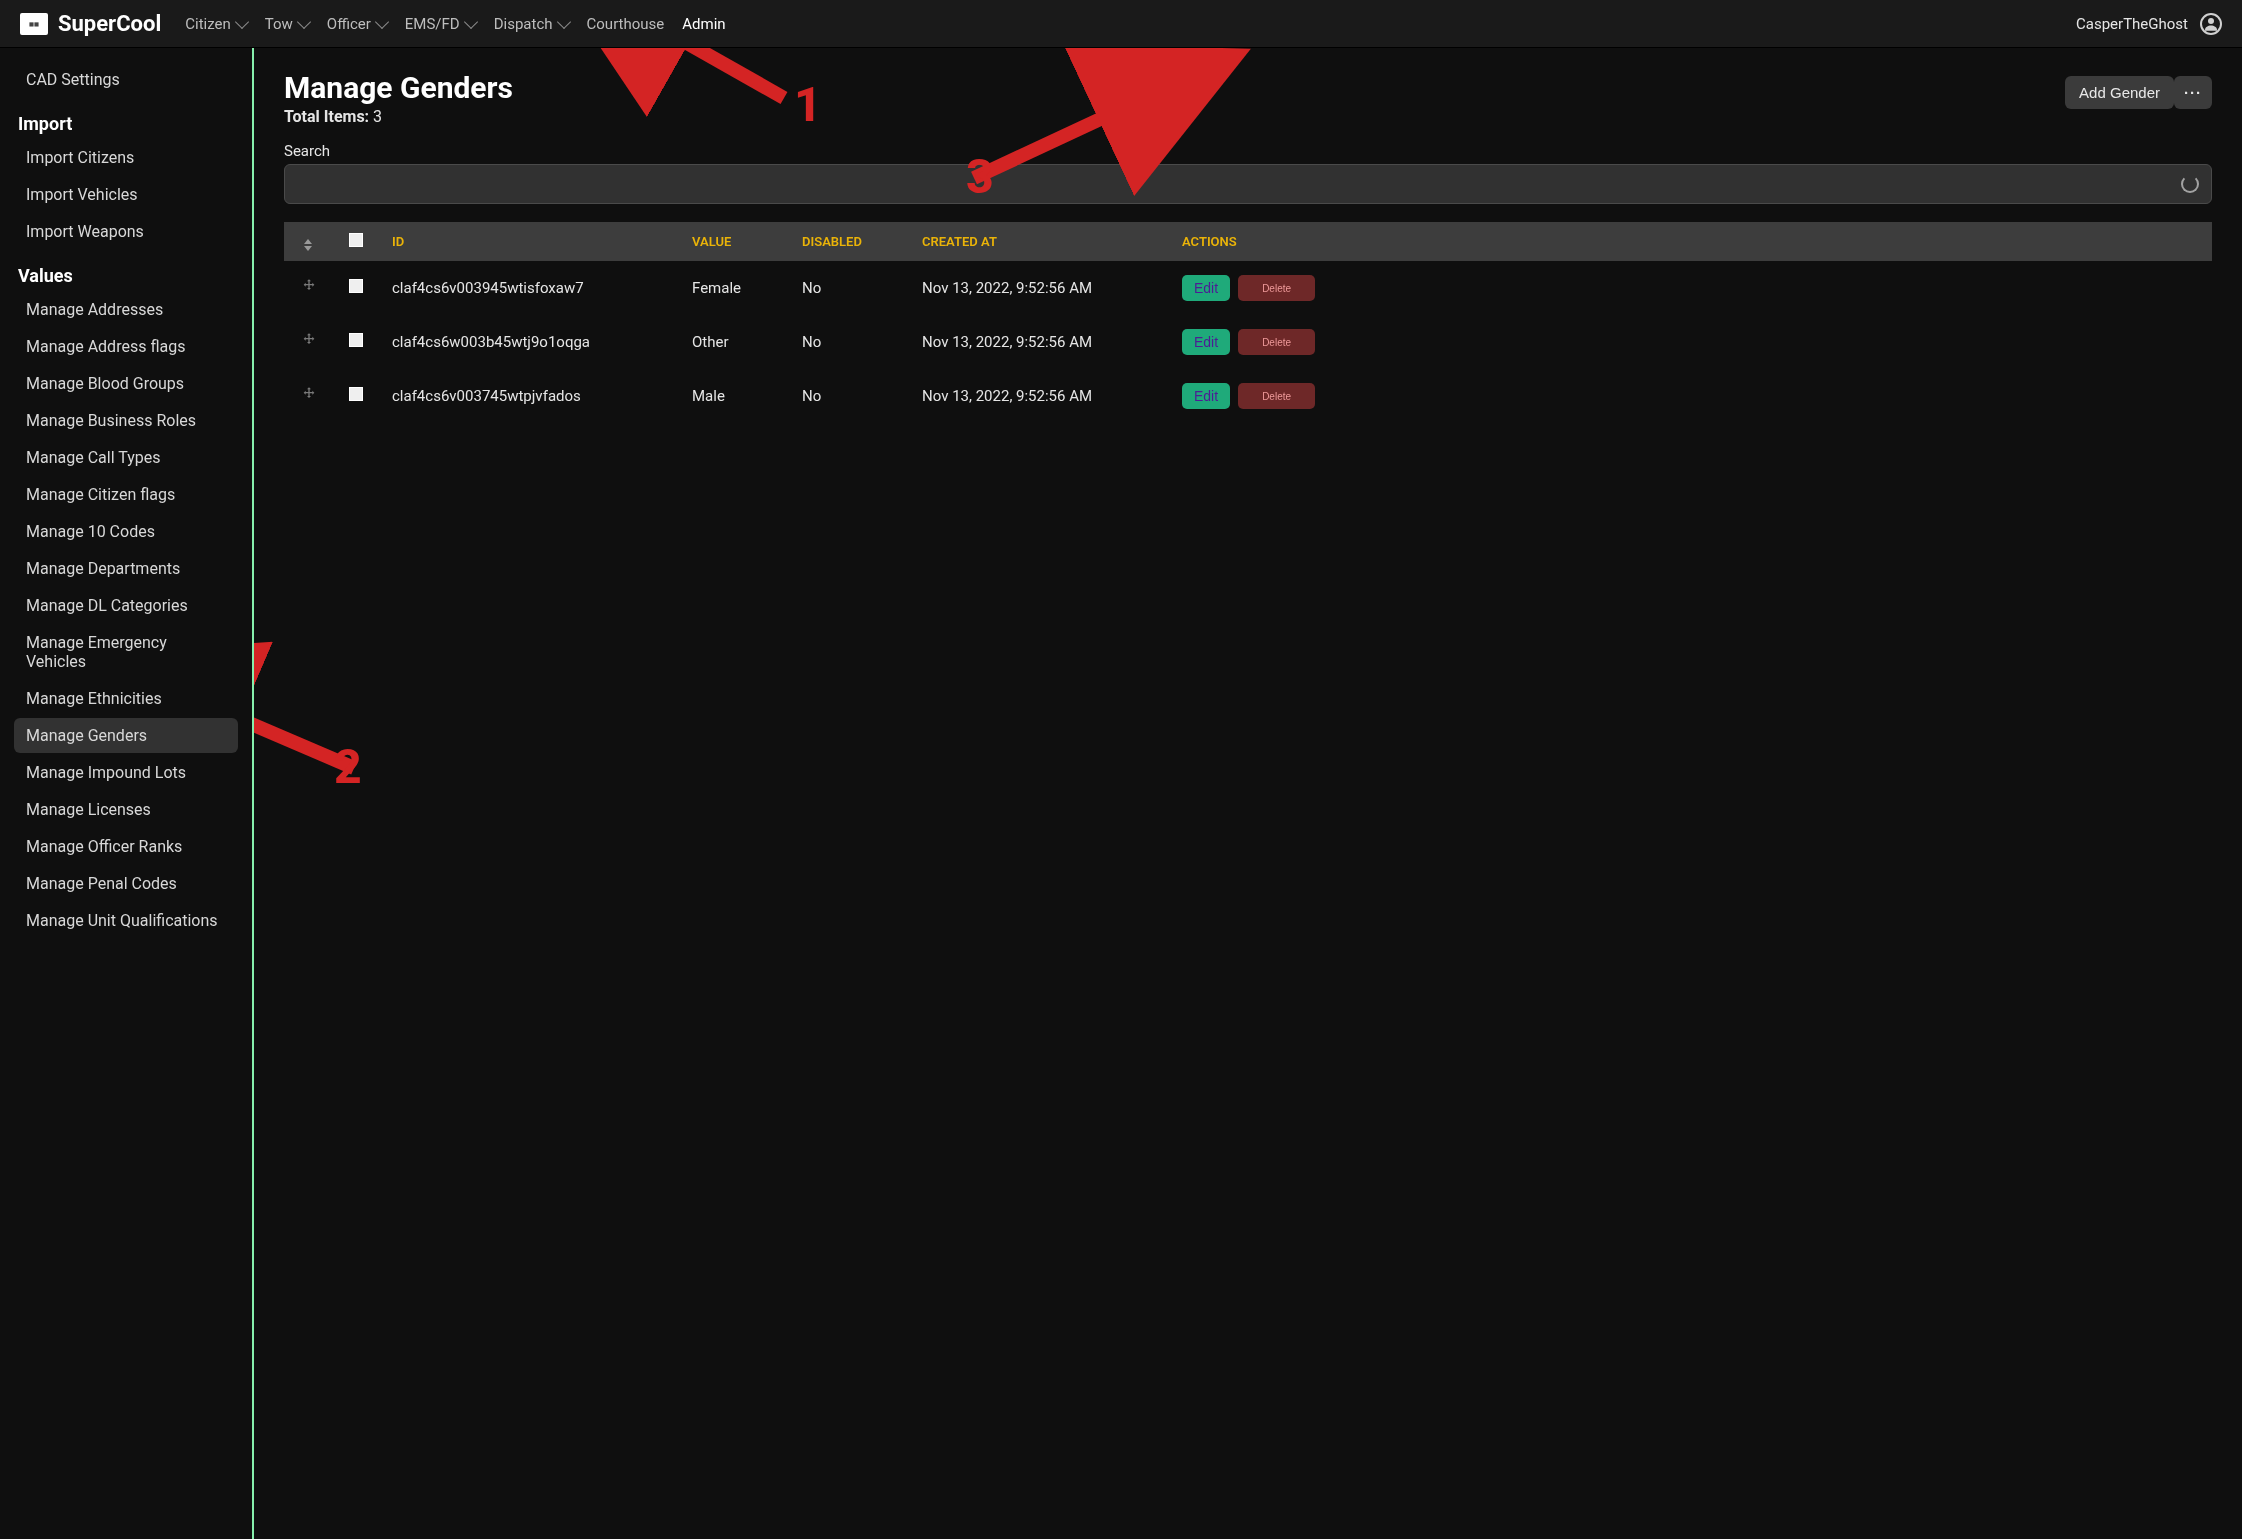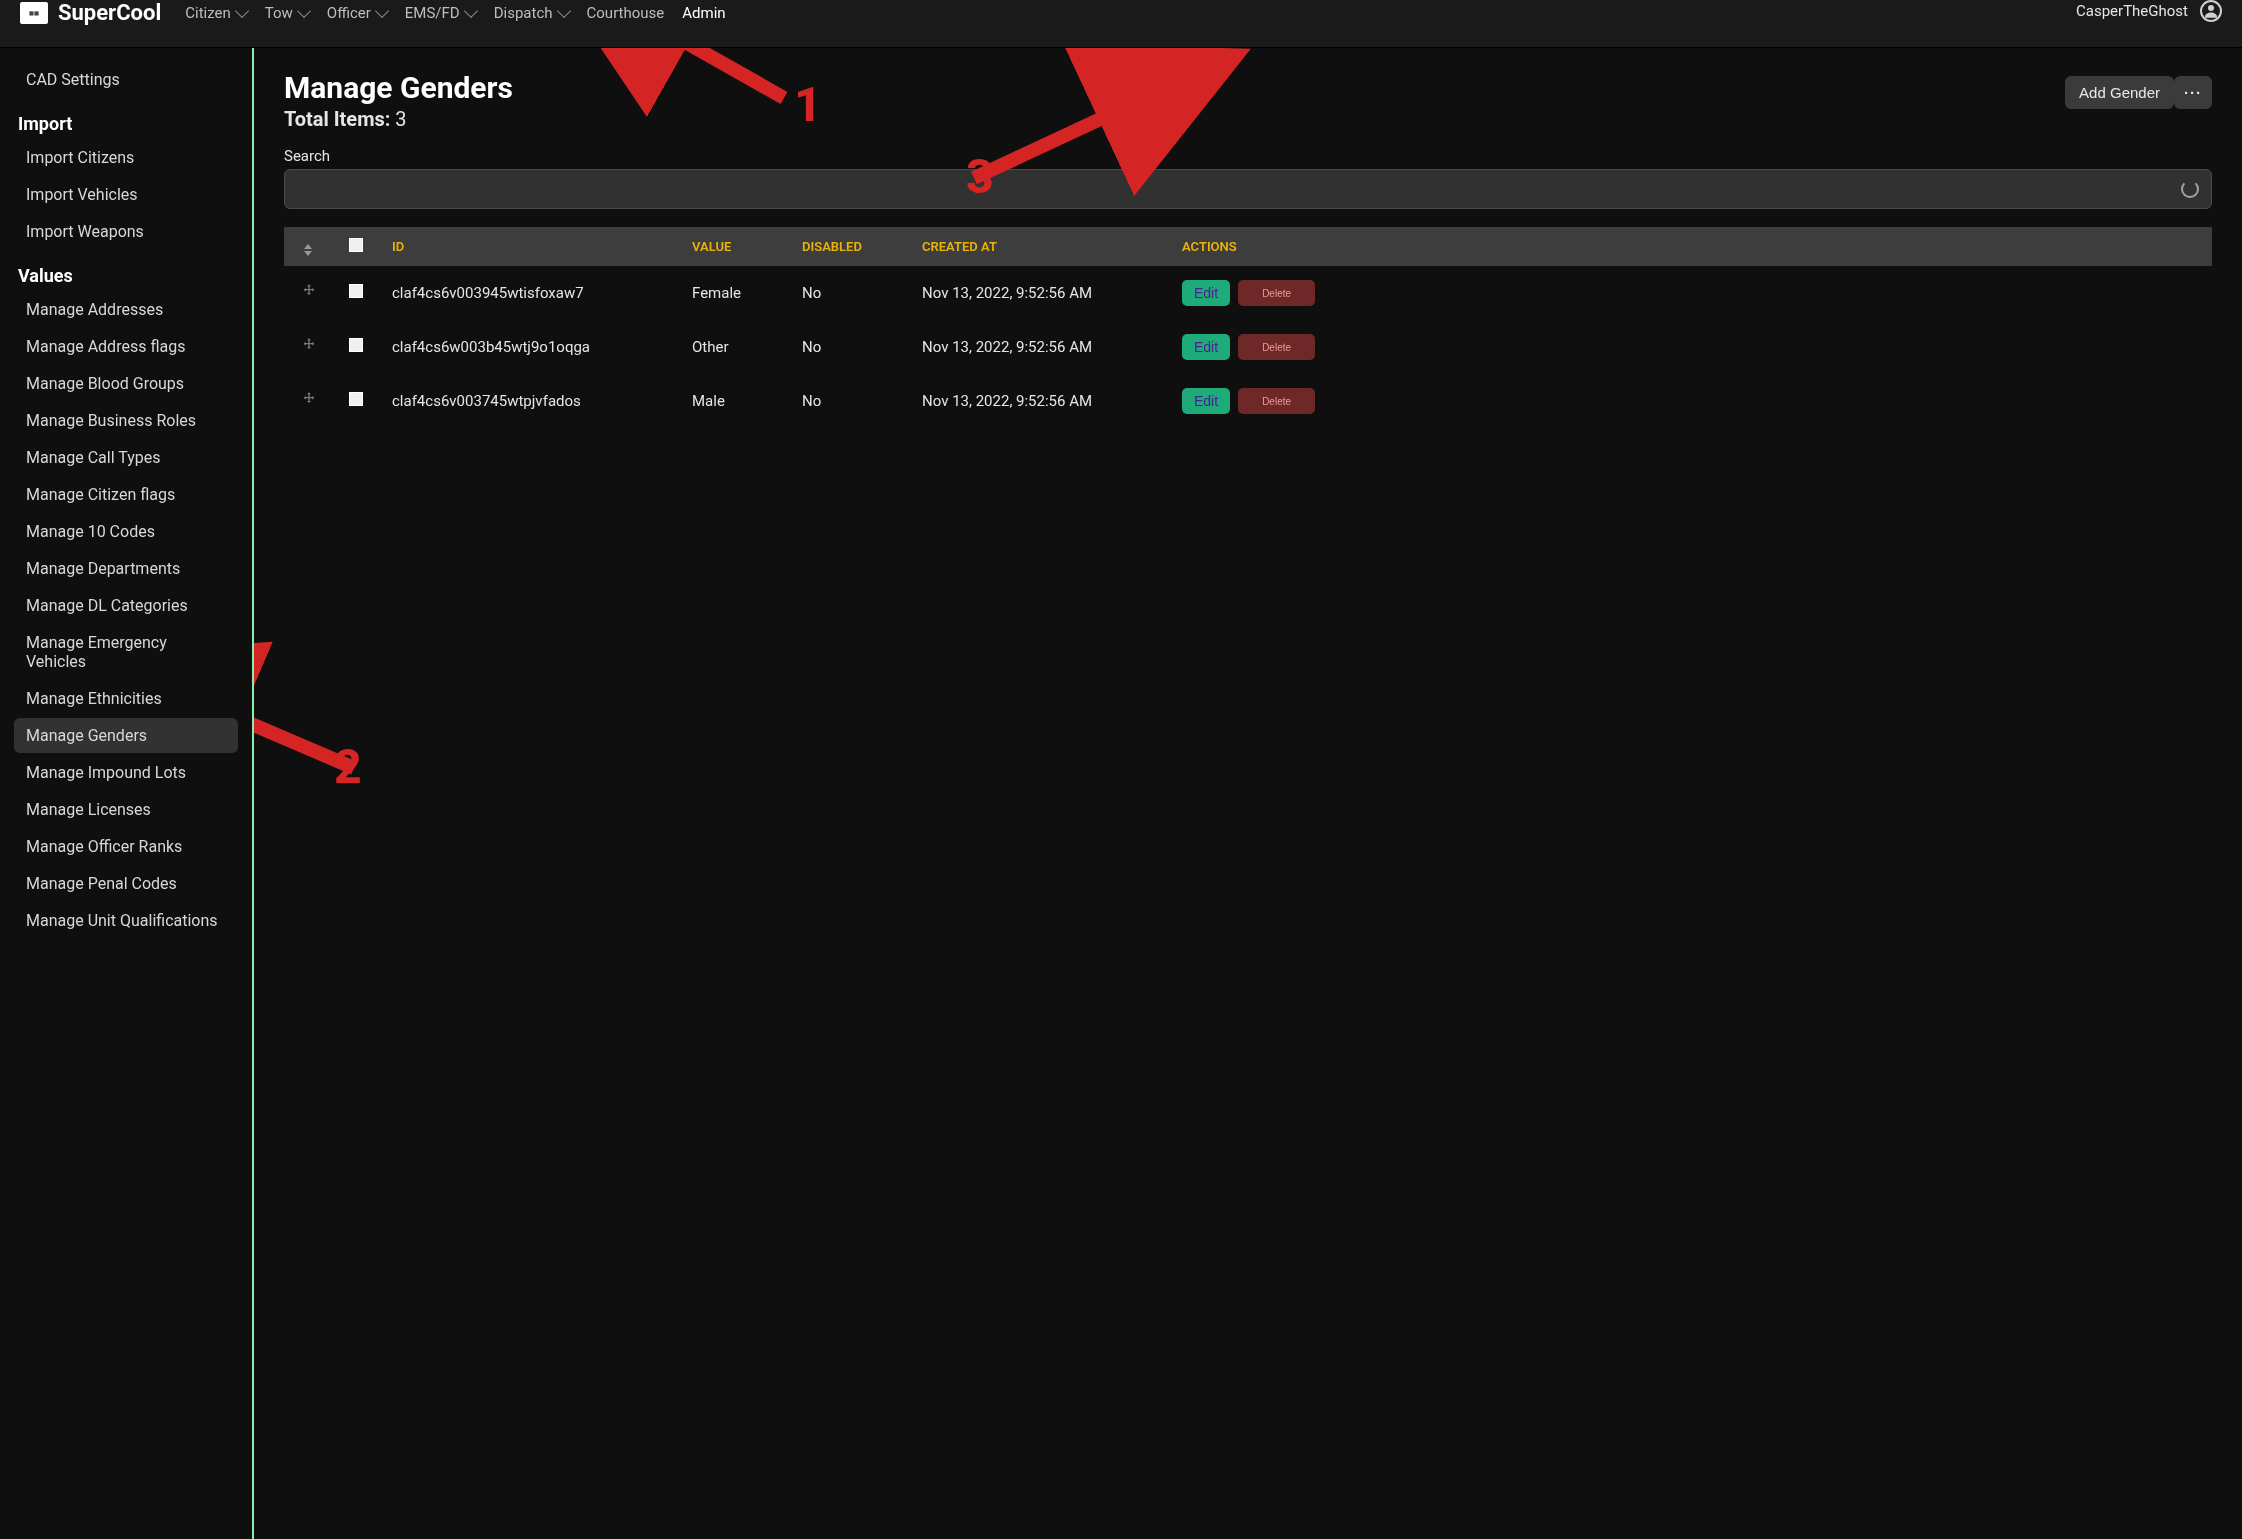--- a/index.html
+++ b/index.html
@@ -8,21 +8,21 @@
     font-family: -apple-system, BlinkMacSystemFont, "Segoe UI", Roboto, sans-serif;
     background: #0f0f0f;
     color: #e5e5e5;
     font-size: 16px;
     overflow: hidden;
   }
 
   
   .topnav {
     display: flex;
-    align-items: flex-start;
+    align-items: center;
     justify-content: space-between;
     height: 48px;
     padding: 0 20px;
     background: #1a1a1a;
     border-bottom: 1px solid #000;
     gap: 47px;
   }
   .topnav-left { display: flex; align-items: center; gap: 24px; }
   .brand { display: flex; align-items: center; gap: 10px; font-weight: 700; font-size: 22px; color: #fff; }
   .brand-logo {
@@ -82,21 +82,21 @@
   }
   .side-item.active { background: #323232; }
 
   
   .main { flex: 1; padding: 22px 30px; overflow: auto; position: relative; }
   .page-header {
     display: flex; justify-content: space-between; align-items: flex-start;
     margin-bottom: 16px;
   }
   .page-title { font-size: 30px; font-weight: 700; color: #fff; }
-  .page-sub { font-size: 20px; color: #e5e5e5; margin-top: 2px; }
+  .page-sub { font-size: 16px; color: #e5e5e5; margin-top: 2px; }
   .page-sub b { font-weight: 700; }
   .page-actions { display: flex; gap: 0; margin-top: 6px; }
   .btn {
     background: #3b3b3b; color: #e8e8e8; border: none;
     padding: 8px 14px; border-radius: 6px; font-size: 15px; cursor: pointer;
   }
   .btn.icon { padding: 8px 10px; font-weight: 700; letter-spacing: 1px; }
 
   .search-label { font-size: 15px; color: #e5e5e5; margin-bottom: 4px; }
   .search-wrap {

